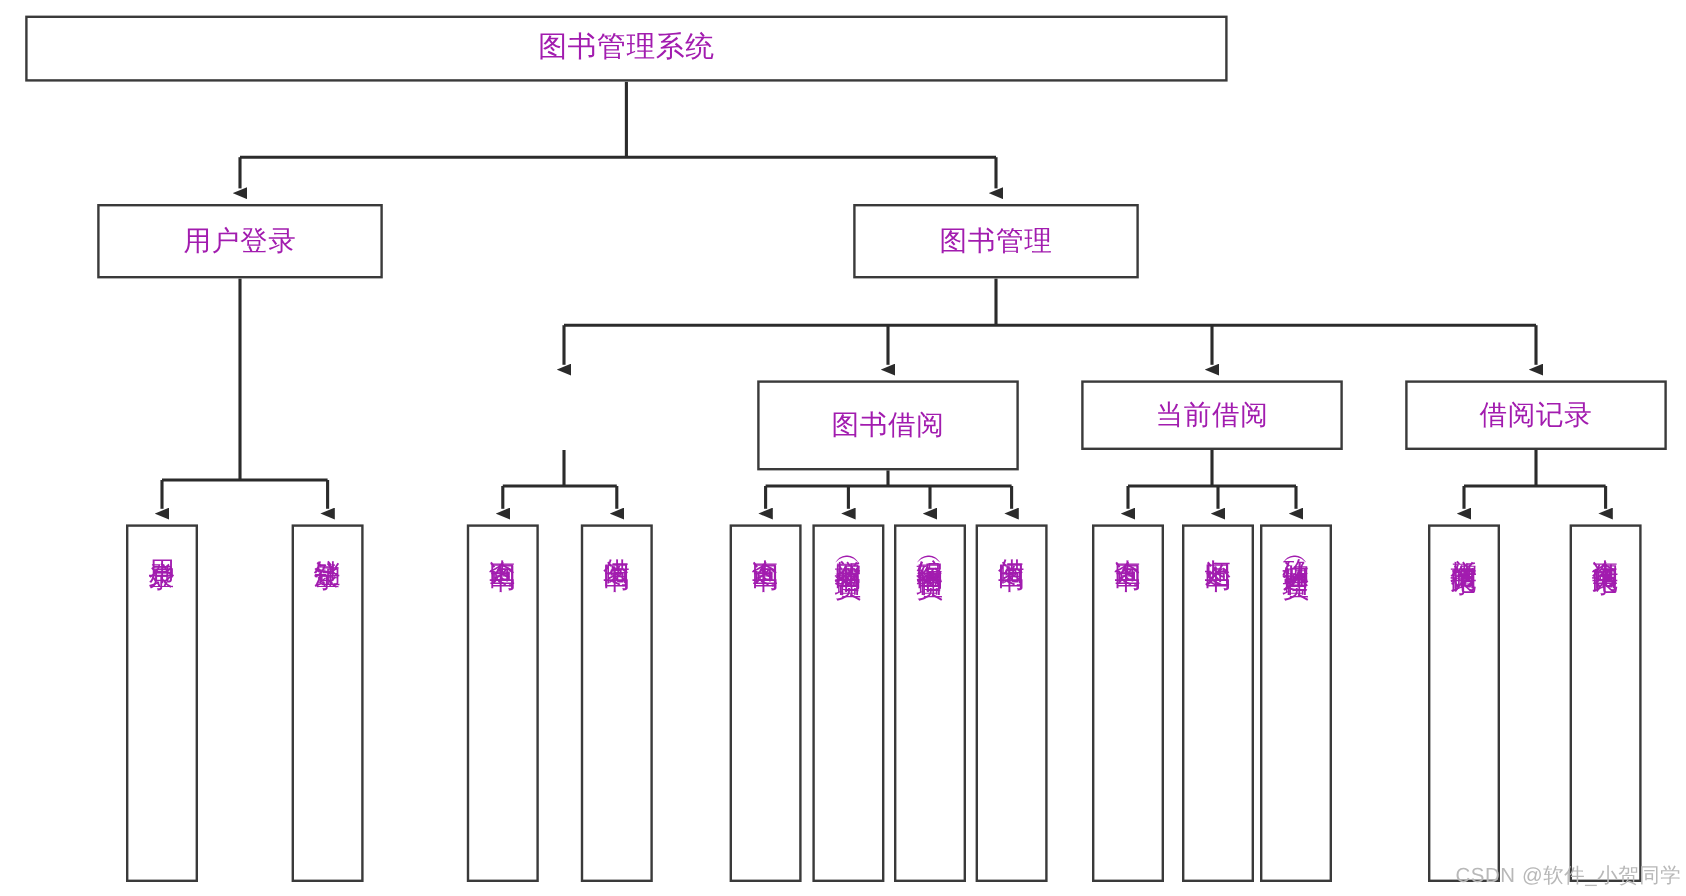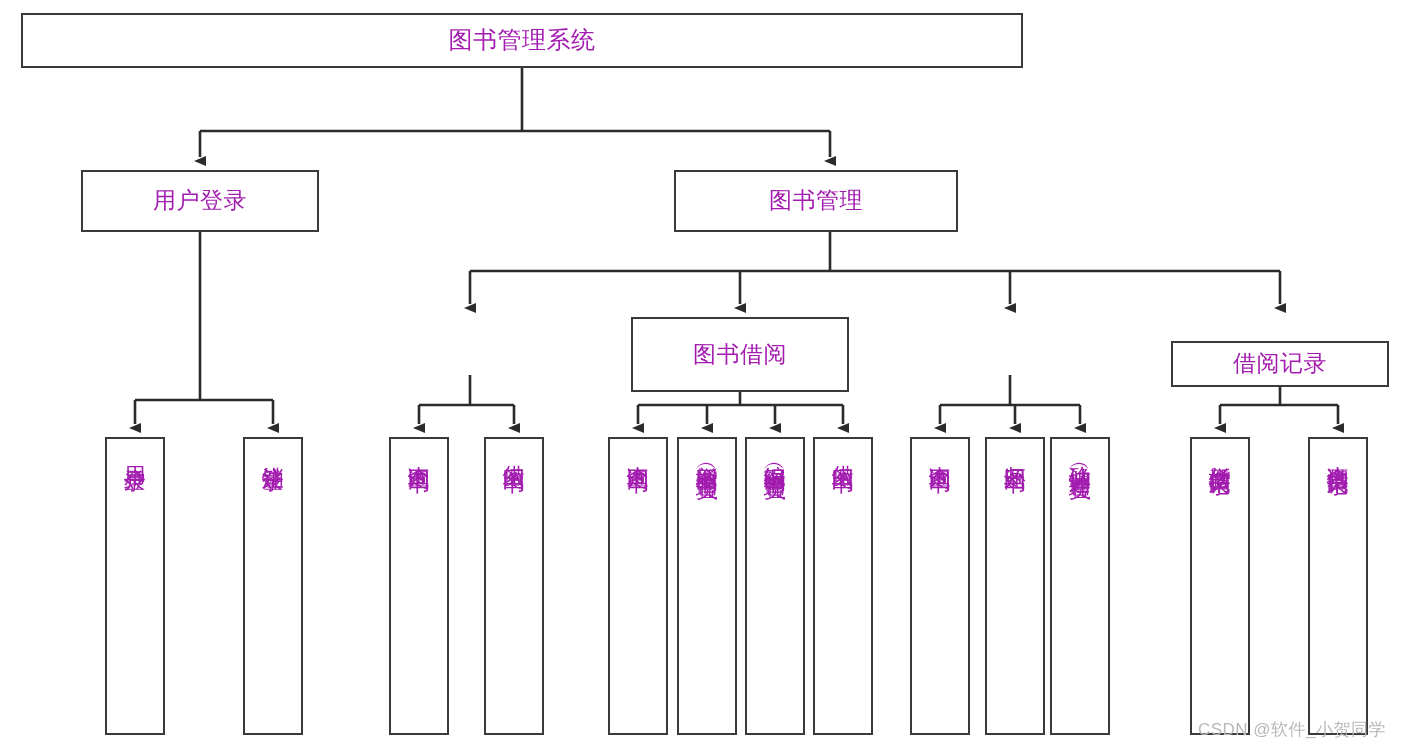--- a/index.html
+++ b/index.html
@@ -60,21 +60,21 @@
   .node.vert .label {
     writing-mode: vertical-rl;
     text-orientation: upright;
     font-size: 22px;
     line-height: 1.06;
     letter-spacing: 2px;
     white-space: nowrap;
   }
   .watermark {
     position: absolute;
-    right: 19px;
+    right: 4px;
     bottom: 6px;
     font-size: 17px;
     color: #b8b8b8;
     z-index: 5;
     white-space: nowrap;
     letter-spacing: 0.5px;
   }
 </style>
 </head>
 <body>
@@ -124,28 +124,31 @@
       </g>
   </svg>
 
   <div class="node horiz root" style="left: 21px; top: 13px; width: 1002px; height: 55px;">
     <span class="label">图书管理系统</span>
   </div>
 
   <div class="node horiz" style="left: 81px; top: 170px; width: 238px; height: 62px;">
     <span class="label">用户登录</span>
   </div>
-  <div class="node horiz" style="left: 674px; top: 170px; width: 284px; height: 62px;">
+  <div class="node horiz" style="left: 711px; top: 170px; width: 238px; height: 62px;">
     <span class="label">图书管理</span>
   </div>
 
   <div class="node horiz" style="left: 631px; top: 317px; width: 218px; height: 75px;">
     <span class="label">图书借阅</span>
   </div>
-  <div class="node horiz" style="left: 1171px; top: 317px; width: 218px; height: 46px; margin-top: 24px;">
+  <div class="node horiz" style="left: 901px; top: 317px; width: 218px; height: 58px;">
+    <span class="label">当前借阅</span>
+  </div>
+  <div class="node horiz" style="left: 1171px; top: 317px; width: 218px; height: 58px;">
     <span class="label">借阅记录</span>
   </div>
 
   <div class="node vert" style="left: 105px; top: 437px; width: 60px; height: 298px;">
     <span class="label">用户登录</span>
   </div>
   <div class="node vert" style="left: 243px; top: 437px; width: 60px; height: 298px;">
     <span class="label">注销登录</span>
   </div>
 

